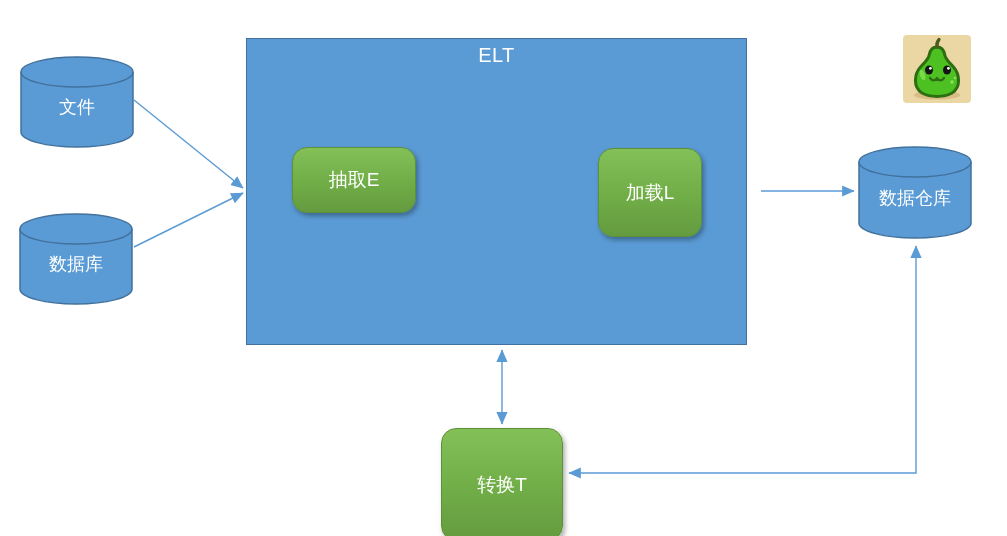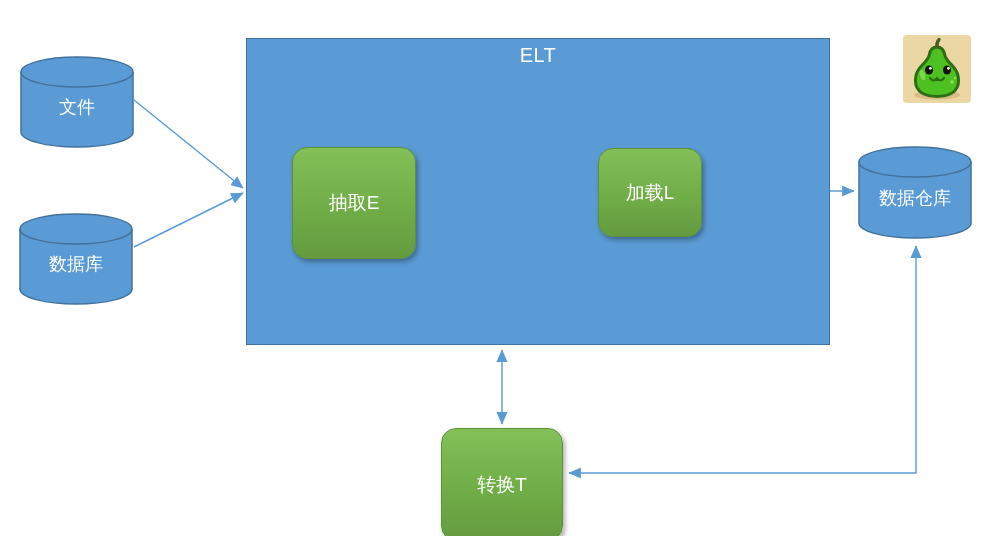--- a/index.html
+++ b/index.html
@@ -2,37 +2,37 @@
 <html><head>
 <meta charset="utf-8">
 <style>
   html,body { margin:0; padding:0; background:#ffffff; }
   .canvas {
     position:relative; width:1007px; height:536px; background:#ffffff;
     font-family:"Liberation Sans","DejaVu Sans",sans-serif; overflow:hidden;
   }
   
   .elt-box {
-    position:absolute; left:246px; top:38px; width:584px; height:307px;
+    position:absolute; left:246px; top:38px; width:501px; height:307px;
     background:#5B9BD5; border:1.6px solid #41719C; box-sizing:border-box;
   }
   .elt-title {
     position:absolute; top:5px; left:0; right:0; text-align:center;
     color:#ffffff; font-size:20px; letter-spacing:0.5px;
   }
   
   .green-box {
     position:absolute; border-radius:15px; box-sizing:border-box;
     background:linear-gradient(180deg,#83c058 0%,#70AD47 55%,#649b3f 100%);
     border:1px solid #5e9137;
     box-shadow:2px 3px 5px rgba(0,0,0,0.33);
     display:flex; align-items:center; justify-content:center;
     color:#ffffff; font-size:19px;
   }
-  .green-box.extract  { left:292px; top:147px; width:124px; height:112px; }
+  .green-box.extract  { left:292px; top:147px; width:124px; height:66px; }
   .green-box.load     { left:598px; top:148px; width:104px; height:89px; }
   .green-box.transform{ left:441px; top:428px; width:122px; height:113px; }
   
   svg.cyl { position:absolute; overflow:visible; }
   svg.cyl text { font-family:"Liberation Sans","DejaVu Sans",sans-serif; }
   
   svg.overlay { position:absolute; left:0; top:0; pointer-events:none; }
   
   svg.pear { position:absolute; left:903px; top:35px; }
 </style>

